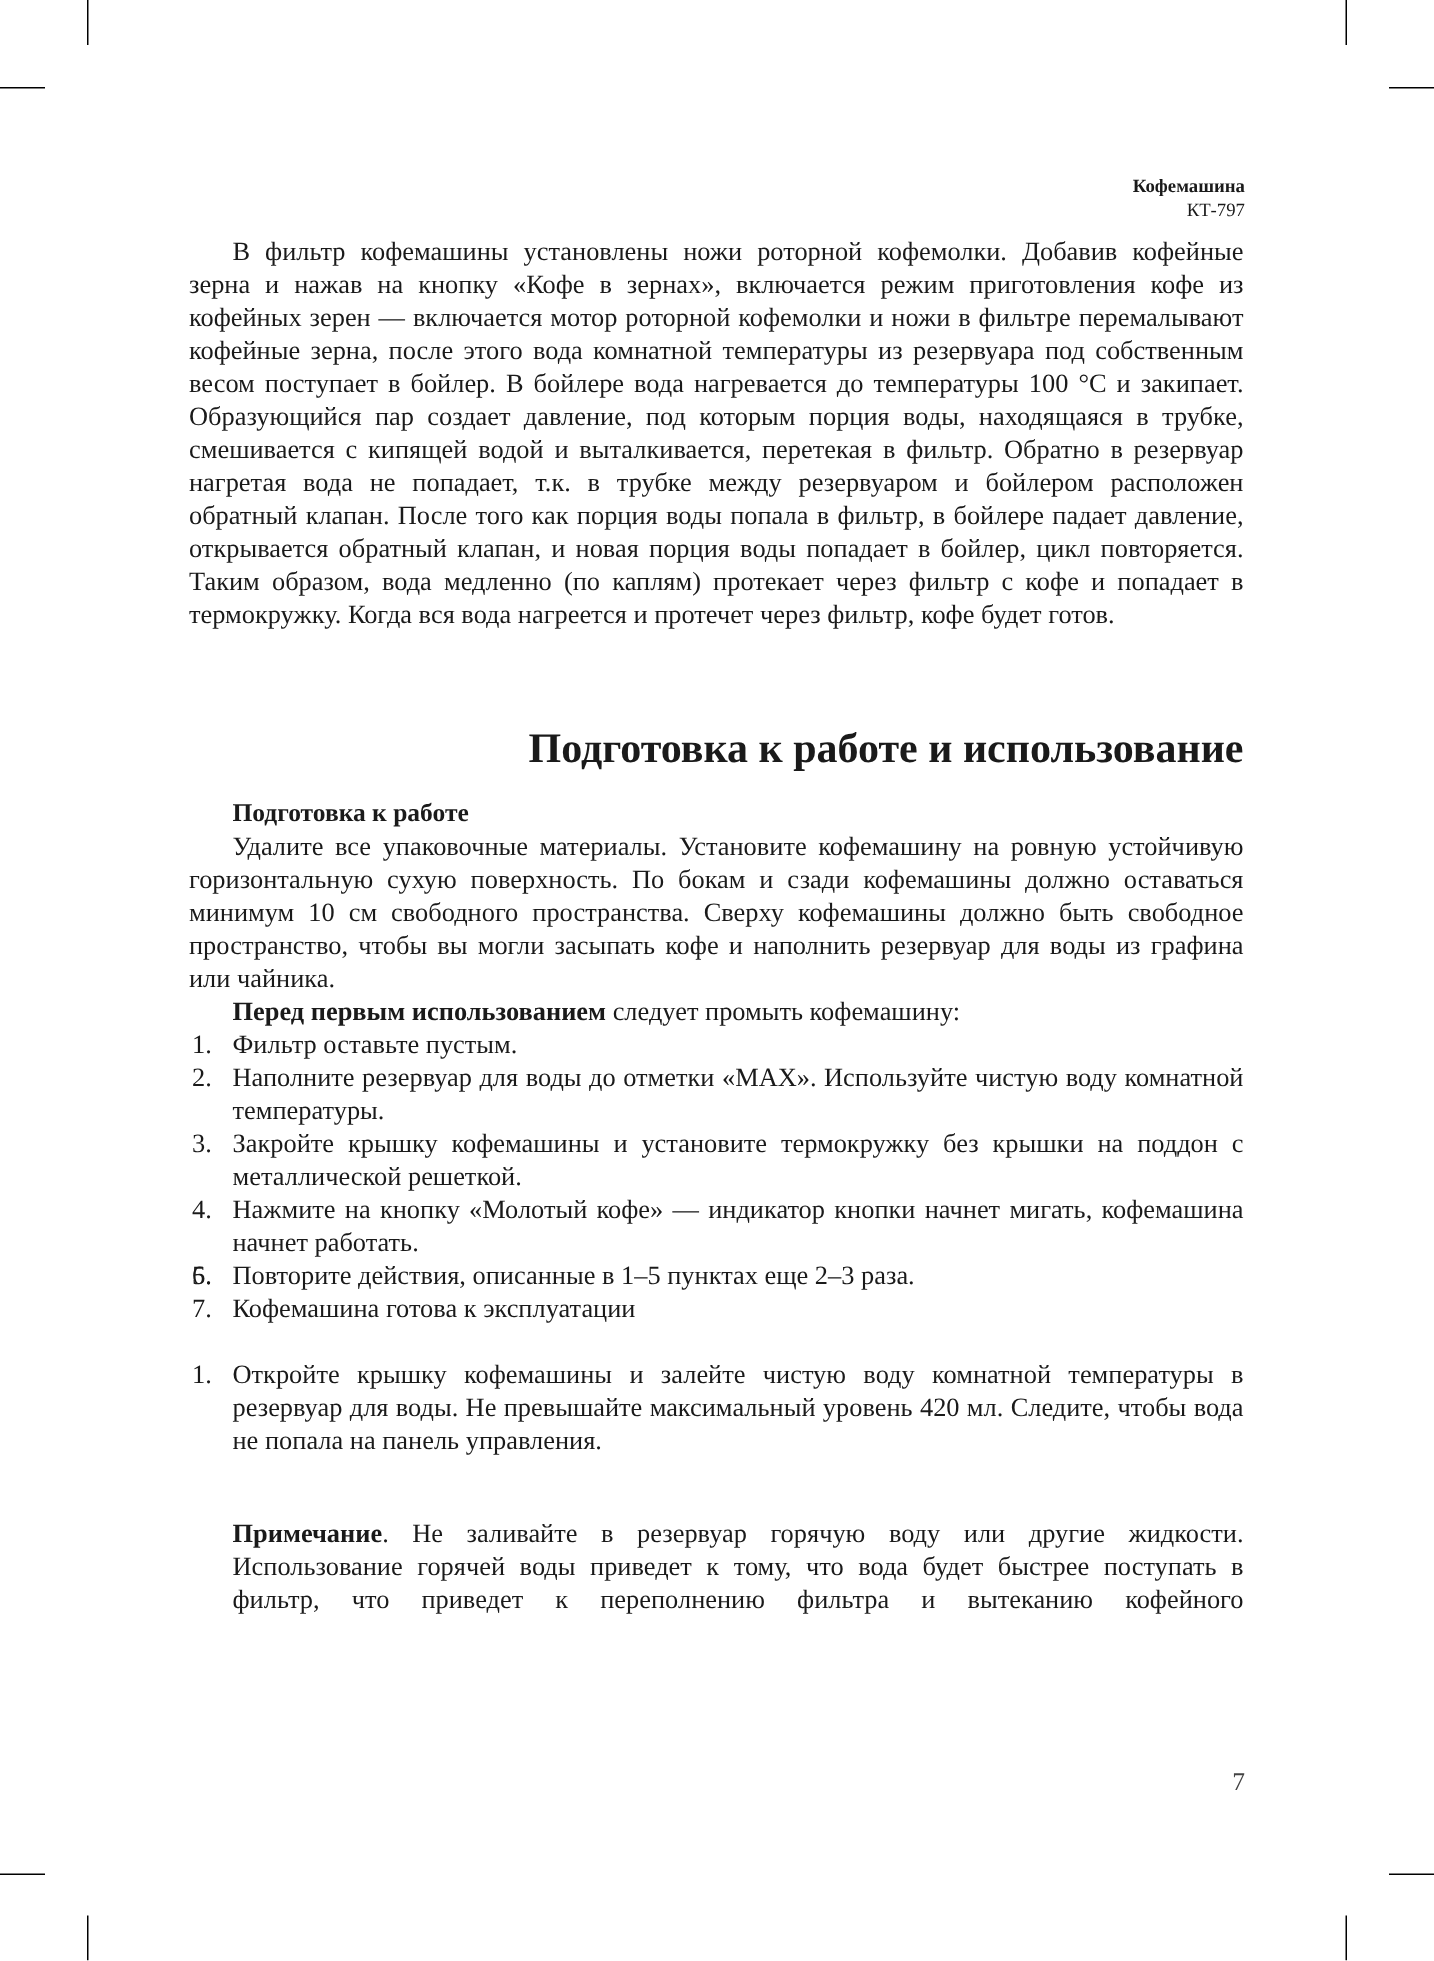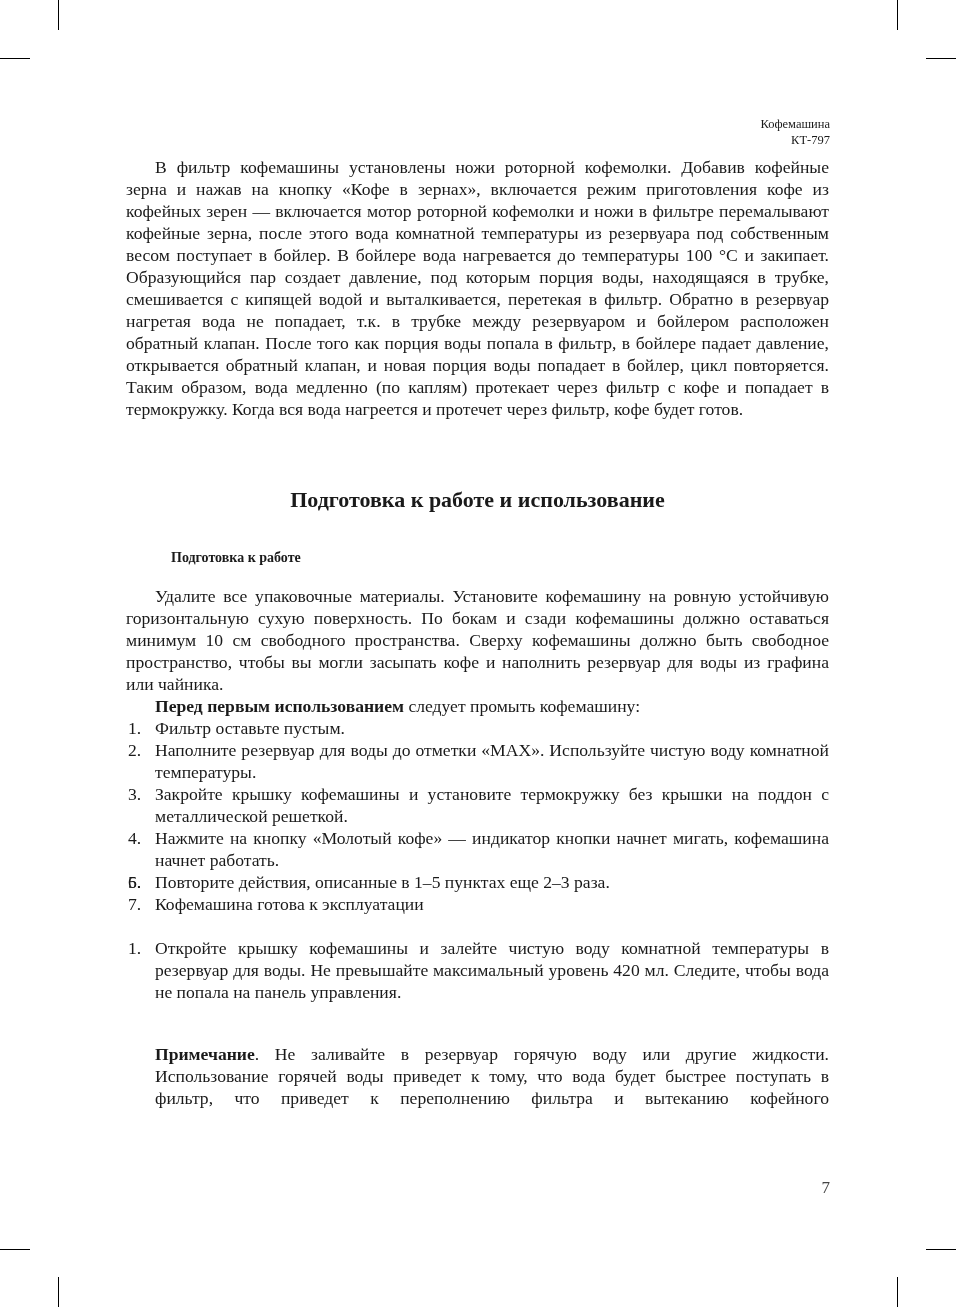--- a/index.html
+++ b/index.html
@@ -2,26 +2,26 @@
 <html><head>
 <meta charset="utf-8">
 <style>
   html, body { margin:0; padding:0; background:#ffffff; }
   body { width:956px; height:1307px; position:relative; overflow:hidden;
          font-family:"Liberation Serif", "DejaVu Serif", serif; color:#1a1a1a; }
   .crop { position:absolute; background:#000; }
   .crop.v { width:1px; height:30px; }
   .crop.h { width:30px; height:1px; }
   .header { position:absolute; right:126px; top:116px; text-align:right; font-size:12.5px; line-height:16px; }
-  .header .t { font-weight:normal;margin-left:30px; }
+  .header .t { font-weight:bold;margin-left:30px; }
   .content { position:absolute; left:126px; top:156px; width:703px; font-size:17.6px; line-height:22px; }
   p { margin:0; text-align:justify; text-align-last:left; }
   .indent { text-indent:29px; }
-  h2 { margin:0; text-align:center; font-size:22px; font-weight:bold; line-height:28px; }
-  h3 { margin:16px; font-size:14px; font-weight:bold; line-height:22px; padding-left:29px; }
+  h2 { margin:0; text-align:right; font-size:28px; font-weight:bold; line-height:28px; }
+  h3 { margin:0; font-size:17px; font-weight:bold; line-height:22px; padding-left:29px; }
   ol { margin:0; padding:0; list-style:none; }
   li { position:relative; padding-left:29px; text-align:justify; text-align-last:left; }
   li .num { position:absolute; left:2px; top:0; }
   .note { padding-left:29px; text-align:justify; text-align-last:left; }
   b { font-weight:bold; }
   .pagenum { position:absolute; right:126px; top:1178px; font-size:17px; color:#444; }
 </style>
 </head>
 <body>
 

